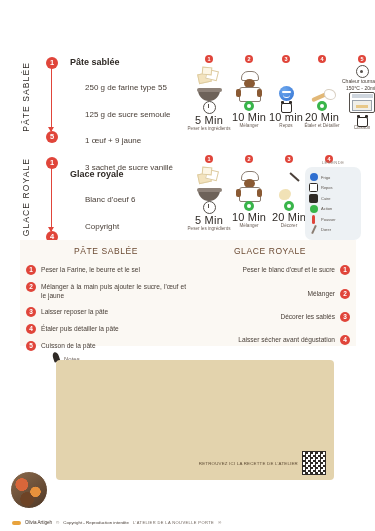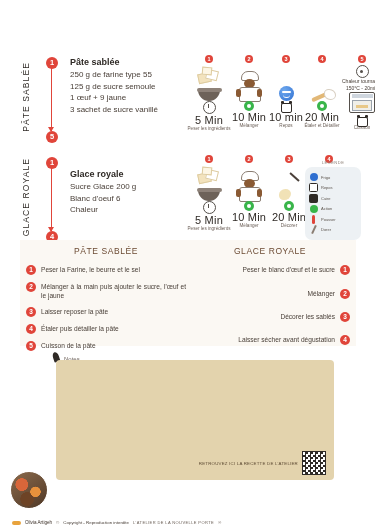--- a/index.html
+++ b/index.html
@@ -51,21 +51,21 @@
     border-left:3.5px solid transparent;border-right:3.5px solid transparent;border-top:5px solid #e0453a;}
   .circ{
     width:12px;height:12px;border-radius:50%;background:#e0453a;color:#fff;
     font-size:7.5px;line-height:12px;text-align:center;position:absolute;left:6px;font-weight:700;
   }
   .circ.top{top:2px;}
   .circ.bot{top:76px;background:#e0453a;}
 
   .ing{position:absolute;left:52px;top:2px;width:120px;}
   .ing h3{margin:0 0 2px 0;font-size:9px;font-weight:700;color:#2f2a26;}
-  .ing p{margin:0;font-size:8px;line-height:11.6px;color:#4a4039;}
+  .ing p{margin:15px;font-size:8px;line-height:11.6px;color:#4a4039;}
 
   
   .steps{position:absolute;left:168px;top:0;width:190px;height:92px;}
   .step{position:absolute;width:46px;text-align:center;top:0;}
   .step .bullet{
     width:8px;height:8px;border-radius:50%;background:#e0453a;color:#fff;
     font-size:5.5px;line-height:8px;margin:0 auto 2px;font-weight:700;
   }
   .step .art{height:36px;display:flex;align-items:flex-end;justify-content:center;}
   .step .tm{font-size:11px;color:#2f2a26;letter-spacing:.2px;}
@@ -287,23 +287,22 @@
       <span>GLACE ROYALE</span>
     </div>
     <div class="axis">
       <div class="circ top">1</div>
       <div class="line"></div>
       <div class="arrow"></div>
       <div class="circ bot">4</div>
     </div>
     <div class="ing" style="top:14px;">
       <h3>Glace royale</h3>
-      <p>Sucre Glace  200 g</p>
       <p>Blanc d'oeuf 6</p>
-      <p>Chaleur</p>
+      <p>Copyright</p>
     </div>
 
     <div class="steps">
       <div class="step" style="left:0px;">
         <div class="bullet">1</div>
         <div class="art">
           <div style="position:relative;width:30px;height:34px;">
             <div class="pack" style="position:absolute;left:4px;top:0;">
                 <b></b>
                 <b></b>

